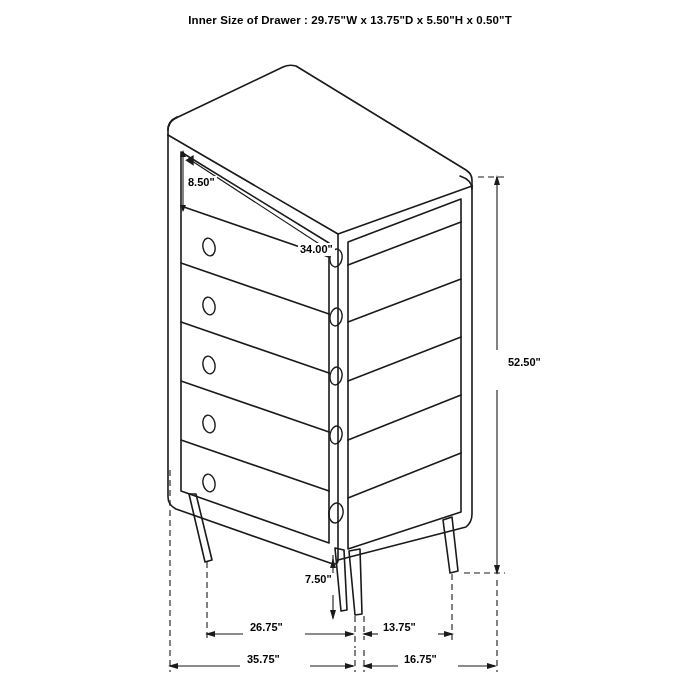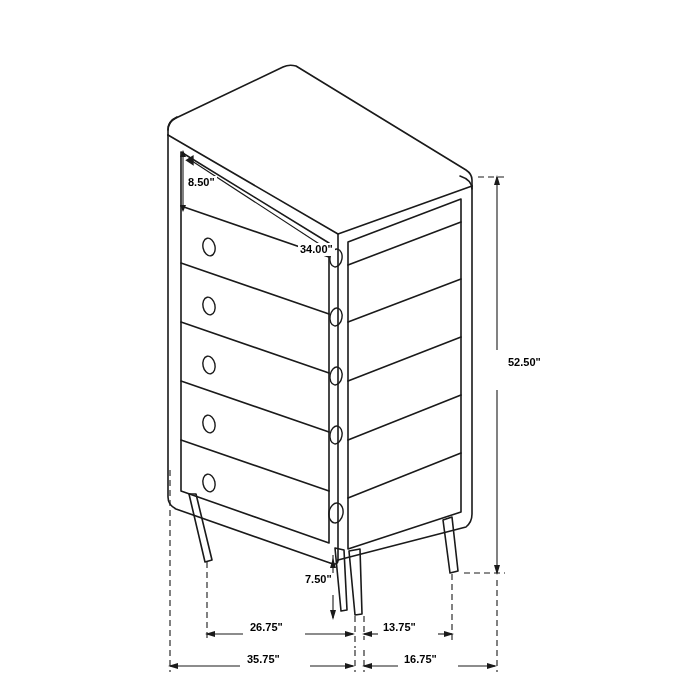--- a/index.html
+++ b/index.html
@@ -45,20 +45,21 @@
     padding: 0 2px;
     white-space: nowrap;
     line-height: 13px;
   }
 </style>
 </head>
 <body>
 
 <div id="page">
 
+  <div id="title">Inner Size of Drawer : 29.75"W x 13.75"D x 5.50"H x 0.50"T</div>
 
   <svg id="diagram" width="700" height="700" viewBox="0 0 700 700">
 
     <g fill="none" stroke="#1a1a1a" stroke-width="1.6" stroke-linejoin="round" stroke-linecap="round">
 
       <g>
         <path d="M168,135 L168,130 Q168,122 176,118 L283,67 Q289,64 296,66 L466,170 Q472,174 472,180 L472,186"></path>
         <path d="M168,135 L338,234 L472,186"></path>
         <path d="M338,234 L338,560"></path>
       </g>

